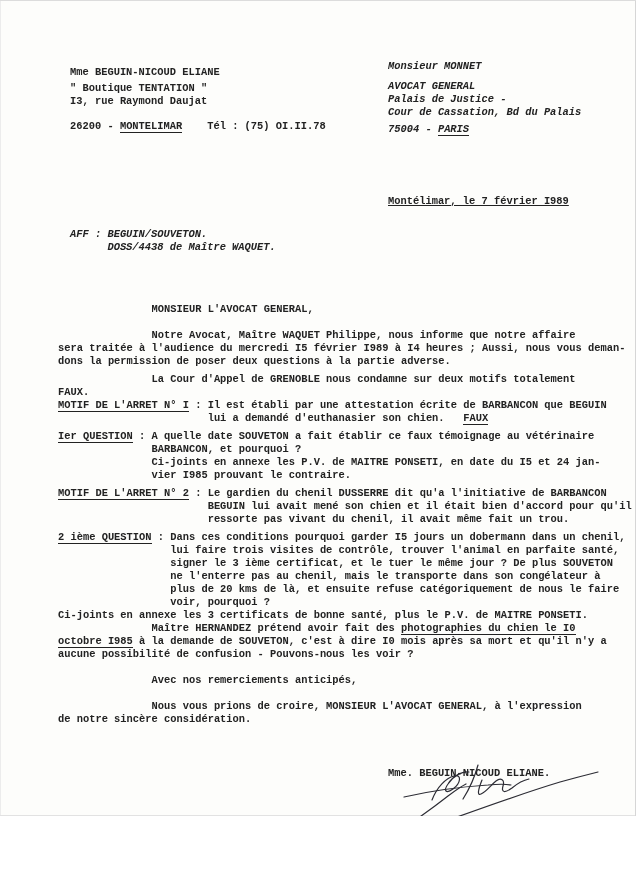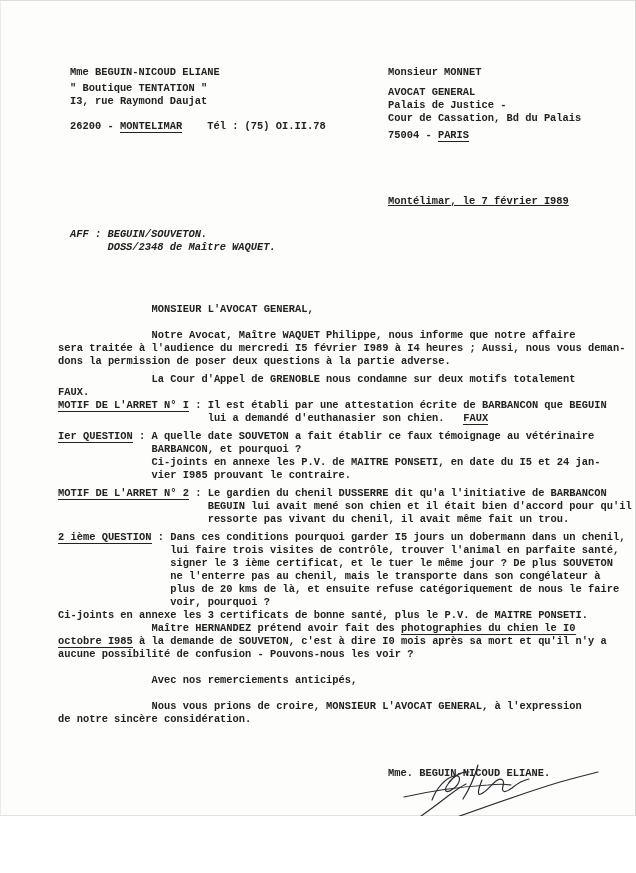--- a/index.html
+++ b/index.html
@@ -12,39 +12,39 @@
     font-size:10.4px;
     line-height:13px;
     font-weight:700;
     color:#222222;
     box-shadow:inset 0 1px 0 #dcdcdc, inset -1px 0 0 #d6d6d6, inset 0 -1px 0 #e2e2e2, inset 1px 0 0 #ececec;
   }
   .block{position:absolute;white-space:pre;}
   .line{height:13px;}
   .u{border-bottom:1px solid currentColor;}
   .sender-block{left:70px;top:66px;}
-  .recipient-block{left:388px;top:66px;}
+  .recipient-block{left:388px;top:60px;font-style:italic;}
   .dateline{left:388px;top:195px;text-decoration:underline;}
   .reference-block{left:70px;top:228px;}
   .body-block{left:58px;top:303px;}
   .signature-name{left:388px;top:767px;}
   .signature-svg{position:absolute;left:330px;top:758px;}
 </style>
 </head>
 <body>
 
 <div class="page">
 
   <div class="block sender-block"><div class="para" style="margin-top: 0px;"><div class="line"><span>Mme BEGUIN-NICOUD ELIANE</span></div></div><div class="para" style="margin-top: 3px;"><div class="line"><span>" Boutique TENTATION "</span></div><div class="line"><span>I3, rue Raymond Daujat</span></div></div><div class="para" style="margin-top: 12px;"><div class="line"><span>26200 - </span><span class="u">MONTELIMAR</span><span>    Tél : (75) OI.II.78</span></div></div></div>
 
   <div class="block recipient-block"><div class="para" style="margin-top: 0px;"><div class="line"><span>Monsieur MONNET</span></div></div><div class="para" style="margin-top: 7px;"><div class="line"><span>AVOCAT GENERAL</span></div><div class="line"><span>Palais de Justice -</span></div><div class="line"><span>Cour de Cassation, Bd du Palais</span></div></div><div class="para" style="margin-top: 4px;"><div class="line"><span>75004 - </span><span class="u">PARIS</span></div></div></div>
 
   <div class="block dateline">Montélimar, le 7 février I989</div>
 
-  <div class="block reference-block"><div class="para" style="margin-top: 0px; font-style: italic;"><div class="line"><span>AFF : BEGUIN/SOUVETON.</span></div><div class="line"><span>      DOSS/2348 de Maître WAQUET.</span></div></div></div>
+  <div class="block reference-block"><div class="para" style="margin-top: 0px; font-style: italic;"><div class="line"><span>AFF : BEGUIN/SOUVETON.</span></div><div class="line"><span>      DOSS/4438 de Maître WAQUET.</span></div></div></div>
 
   <div class="block body-block"><div class="para" style="margin-top: 0px;"><div class="line"><span>               MONSIEUR L'AVOCAT GENERAL,</span></div></div><div class="para" style="margin-top: 13px;"><div class="line"><span>               Notre Avocat, Maître WAQUET Philippe, nous informe que notre affaire</span></div><div class="line"><span>sera traitée à l'audience du mercredi I5 février I989 à I4 heures ; Aussi, nous vous deman-</span></div><div class="line"><span>dons la permission de poser deux questions à la partie adverse.</span></div></div><div class="para" style="margin-top: 5px;"><div class="line"><span>               La Cour d'Appel de GRENOBLE nous condamne sur deux motifs totalement</span></div><div class="line"><span>FAUX.</span></div><div class="line"><span class="u">MOTIF DE L'ARRET N° I</span><span> : Il est établi par une attestation écrite de BARBANCON que BEGUIN</span></div><div class="line"><span>                        lui a demandé d'euthanasier son chien.   </span><span class="u">FAUX</span></div></div><div class="para" style="margin-top: 5px;"><div class="line"><span class="u">Ier QUESTION</span><span> : A quelle date SOUVETON a fait établir ce faux témoignage au vétérinaire</span></div><div class="line"><span>               BARBANCON, et pourquoi ?</span></div><div class="line"><span>               Ci-joints en annexe les P.V. de MAITRE PONSETI, en date du I5 et 24 jan-</span></div><div class="line"><span>               vier I985 prouvant le contraire.</span></div></div><div class="para" style="margin-top: 5px;"><div class="line"><span class="u">MOTIF DE L'ARRET N° 2</span><span> : Le gardien du chenil DUSSERRE dit qu'a l'initiative de BARBANCON</span></div><div class="line"><span>                        BEGUIN lui avait mené son chien et il était bien d'accord pour qu'il ne</span></div><div class="line"><span>                        ressorte pas vivant du chenil, il avait même fait un trou.</span></div></div><div class="para" style="margin-top: 5px;"><div class="line"><span class="u">2 ième QUESTION</span><span> : Dans ces conditions pourquoi garder I5 jours un dobermann dans un chenil,</span></div><div class="line"><span>                  lui faire trois visites de contrôle, trouver l'animal en parfaite santé,</span></div><div class="line"><span>                  signer le 3 ième certificat, et le tuer le même jour ? De plus SOUVETON</span></div><div class="line"><span>                  ne l'enterre pas au chenil, mais le transporte dans son congélateur à</span></div><div class="line"><span>                  plus de 20 kms de là, et ensuite refuse catégoriquement de nous le faire</span></div><div class="line"><span>                  voir, pourquoi ?</span></div><div class="line"><span>Ci-joints en annexe les 3 certificats de bonne santé, plus le P.V. de MAITRE PONSETI.</span></div><div class="line"><span>               Maître HERNANDEZ prétend avoir fait des </span><span class="u">photographies du chien le I0</span></div><div class="line"><span class="u">octobre I985</span><span> à la demande de SOUVETON, c'est à dire I0 mois après sa mort et qu'il n'y a</span></div><div class="line"><span>aucune possibilité de confusion - Pouvons-nous les voir ?</span></div></div><div class="para" style="margin-top: 13px;"><div class="line"><span>               Avec nos remerciements anticipés,</span></div></div><div class="para" style="margin-top: 13px;"><div class="line"><span>               Nous vous prions de croire, MONSIEUR L'AVOCAT GENERAL, à l'expression</span></div><div class="line"><span>de notre sincère considération.</span></div></div></div>
 
   <div class="block signature-name">Mme. BEGUIN-NICOUD ELIANE.</div>
 
   <svg class="signature-svg" width="290" height="110" viewBox="330 758 290 110">
     <g fill="none" stroke="#2c2c34" stroke-width="1.2" stroke-linecap="round">
       <path d="M 366 853 Q 369 849 374 847 C 420 831 500 800 560 782 C 578 777 590 774 598 772"></path>
       <path d="M 370 849 C 392 836 420 818 448 796 C 456 790 462 786 466 784"></path>
       <path d="M 404 797 C 430 791 458 787 488 785 C 498 784 506 784 511 785"></path>

